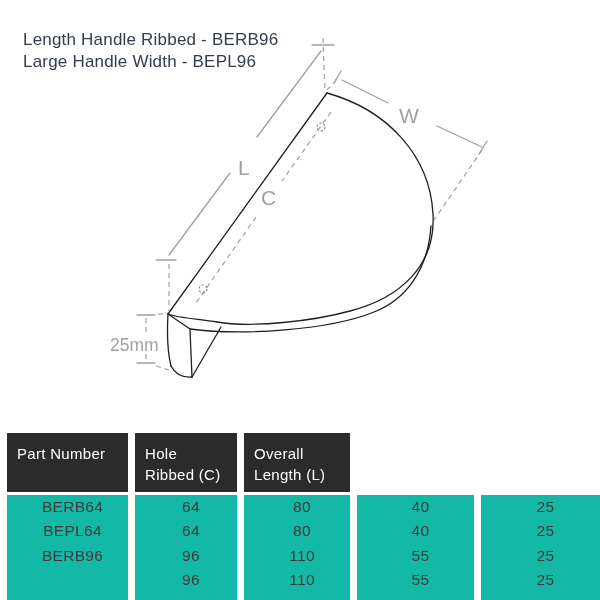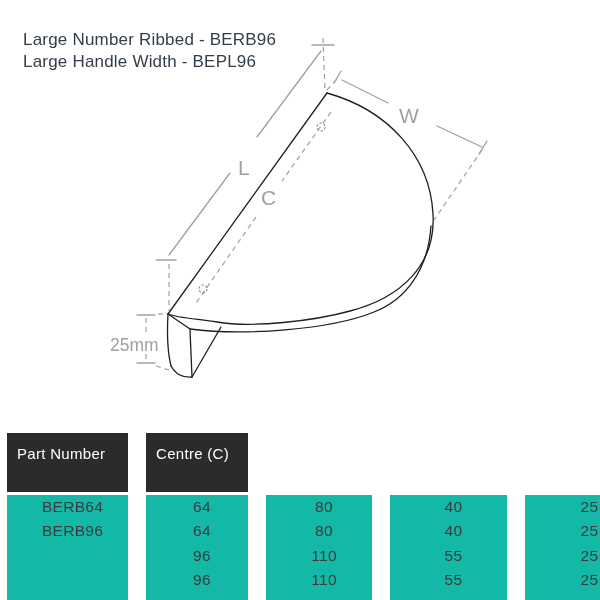--- a/index.html
+++ b/index.html
@@ -19,21 +19,21 @@
 
   
   .diagram{position:absolute;left:0;top:0;width:600px;height:430px;}
   .dim-label{fill:#9ea1a4;font-family:"Liberation Sans",sans-serif;}
 
   
   .spec-table{position:absolute;left:7px;top:433px;width:585px;}
   .thead,.tbody{
     display:grid;
     grid-template-columns:121px 102px 106px 117px 119px;
-    column-gap:18px;
+    column-gap:7px;
   }
   .thead{margin-bottom:3px;}
   .th{
     box-sizing:border-box;height:59px;
     background:#2b2b2b;color:#ffffff;
     padding:10px 4px 0 10px;
     font-size:15px;line-height:21px;letter-spacing:.3px;
   }
   .th span{display:block;}
   .tcol{background:#14b8a6;height:107px;text-align:center;}
@@ -42,21 +42,21 @@
     font-size:15.5px;color:#3b3b3b;letter-spacing:.3px;
     white-space:nowrap;
   }
 </style>
 </head>
 <body>
 
 <div class="page">
 
   <div class="title">
-    <div>Large Number Ribbed - BERB96</div>
+    <div>Length Handle Ribbed - BERB96</div>
     <div>Large Handle Width - BEPL96</div>
   </div>
 
   <svg class="diagram" viewBox="0 0 600 430" width="600" height="430" xmlns="http://www.w3.org/2000/svg">
 
     <g stroke="#1f1f1f" stroke-width="1.3" fill="none" stroke-linecap="round" stroke-linejoin="round">
       <path d="M327,93 L168,314"></path>
       <path d="M327,93 C388,110 430,156 433,214 C436,266 400,298 350,311 C314,321 252,328 217,322 C198,319 178,318 168,314"></path>
       <path d="M168,314 L190,329"></path>
       <path d="M190,329 C242,336 330,330 374,312 C405,300 428,271 431,226"></path>
@@ -102,27 +102,33 @@
     <text class="dim-label" x="399" y="123" font-size="21">W</text>
     <text class="dim-label" x="110" y="351" font-size="17.5">25mm</text>
   </svg>
 
   <div class="spec-table">
     <div class="thead">
       <div class="th">
         <span>Part Number</span>
       </div>
       <div class="th">
-        <span>Centre (C)</span>
+        <span>Hole</span>
+        <span>Ribbed (C)</span>
+      </div>
+      <div class="th">
+        <span>Overall</span>
+        <span>Length (L)</span>
       </div>
     </div>
 
     <div class="tbody">
       <div class="tcol">
         <div class="td">BERB64</div>
+        <div class="td">BEPL64</div>
         <div class="td">BERB96</div>
       </div>
       <div class="tcol">
         <div class="td">64</div>
         <div class="td">64</div>
         <div class="td">96</div>
         <div class="td">96</div>
       </div>
       <div class="tcol">
         <div class="td">80</div>

